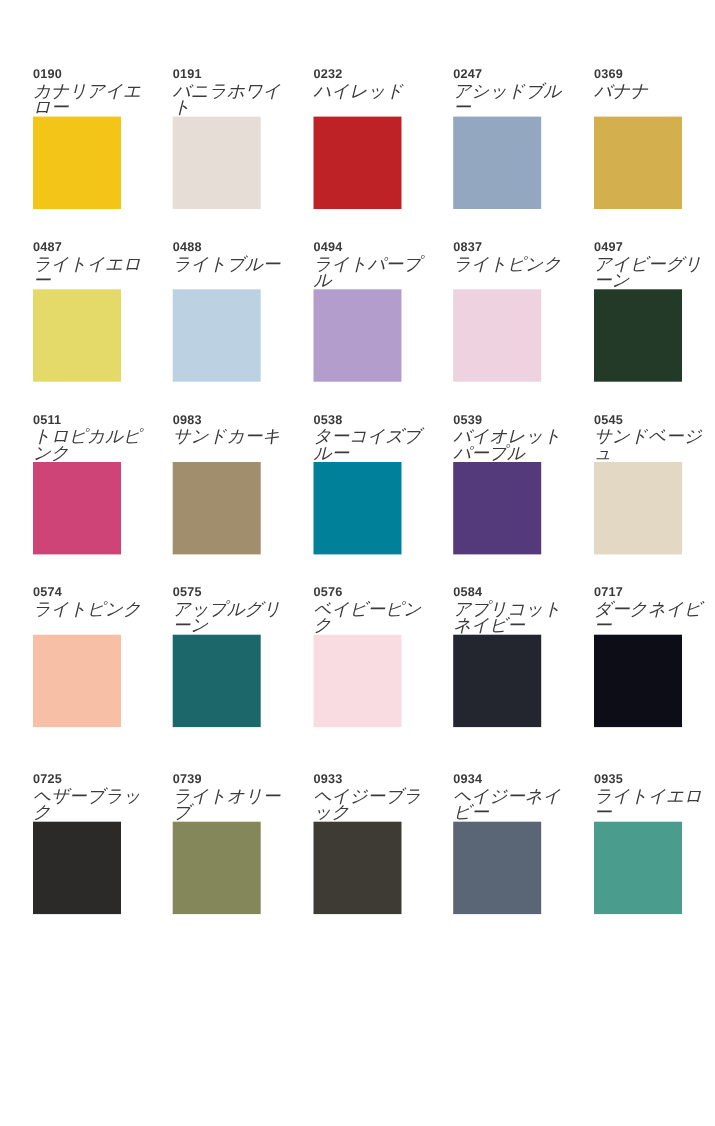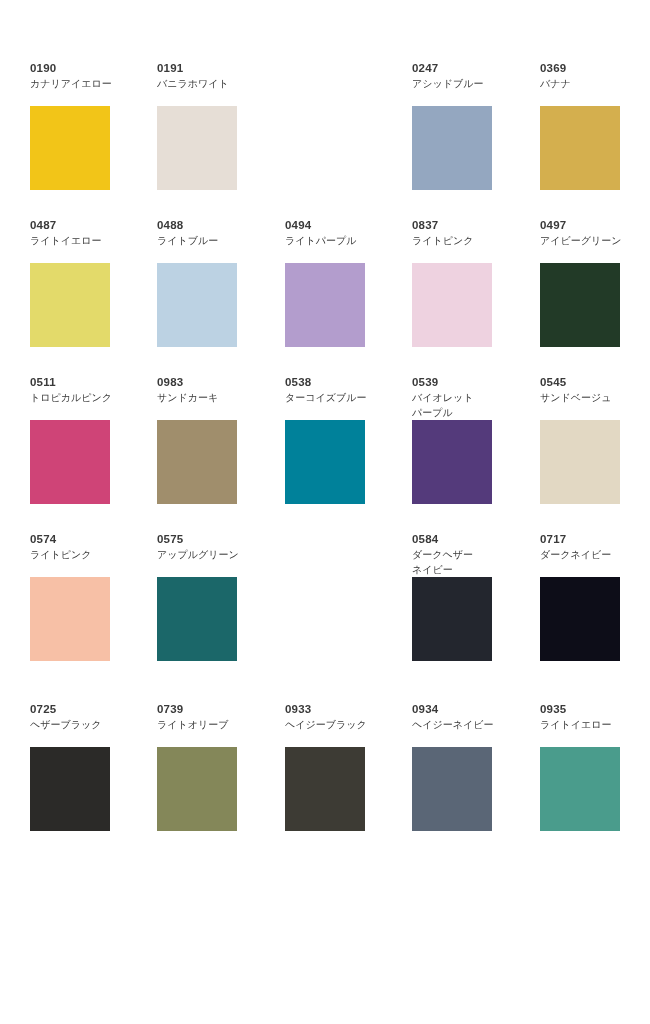--- a/index.html
+++ b/index.html
@@ -49,26 +49,27 @@
 
   .swatch-code {
     font-size: 11.5px;
     font-weight: bold;
     letter-spacing: 0.2px;
     line-height: 14px;
     color: #3a3a3a;
     white-space: nowrap;
   }
   .swatch-name {
-    font-size: 10px;
+    font-size: 16px;
     font-weight: normal;
     line-height: 15px;
     color: #3a3a3a;
     white-space: pre-line;
     margin-top: 1px;
+    font-style: italic;
   }
   .swatch-chip {
     position: absolute;
     top: 45px;
     left: 0;
     width: 80px;
     height: 84px;
   }
 </style>
 </head>
@@ -80,20 +81,25 @@
     <div class="swatch-cell" data-col="0">
       <div class="swatch-code">0190</div>
       <div class="swatch-name">カナリアイエロー</div>
       <div class="swatch-chip" style="background-color: rgb(242, 197, 24);"></div>
     </div>
     <div class="swatch-cell" data-col="1">
       <div class="swatch-code">0191</div>
       <div class="swatch-name">バニラホワイト</div>
       <div class="swatch-chip" style="background-color: rgb(230, 222, 214);"></div>
     </div>
+    <div class="swatch-cell" data-col="2">
+      <div class="swatch-code">0232</div>
+      <div class="swatch-name">ハイレッド</div>
+      <div class="swatch-chip" style="background-color: rgb(190, 34, 38);"></div>
+    </div>
     <div class="swatch-cell" data-col="3">
       <div class="swatch-code">0247</div>
       <div class="swatch-name">アシッドブルー</div>
       <div class="swatch-chip" style="background-color: rgb(148, 167, 192);"></div>
     </div>
     <div class="swatch-cell" data-col="4">
       <div class="swatch-code">0369</div>
       <div class="swatch-name">バナナ</div>
       <div class="swatch-chip" style="background-color: rgb(212, 175, 78);"></div>
     </div>
@@ -160,23 +166,28 @@
     <div class="swatch-cell" data-col="0">
       <div class="swatch-code">0574</div>
       <div class="swatch-name">ライトピンク</div>
       <div class="swatch-chip" style="background-color: rgb(247, 192, 166);"></div>
     </div>
     <div class="swatch-cell" data-col="1">
       <div class="swatch-code">0575</div>
       <div class="swatch-name">アップルグリーン</div>
       <div class="swatch-chip" style="background-color: rgb(27, 103, 105);"></div>
     </div>
+    <div class="swatch-cell" data-col="2">
+      <div class="swatch-code">0576</div>
+      <div class="swatch-name">ベイビーピンク</div>
+      <div class="swatch-chip" style="background-color: rgb(249, 220, 225);"></div>
+    </div>
     <div class="swatch-cell" data-col="3">
       <div class="swatch-code">0584</div>
-      <div class="swatch-name">ダークヘザー
+      <div class="swatch-name">アプリコット
 ネイビー</div>
       <div class="swatch-chip" style="background-color: rgb(35, 38, 46);"></div>
     </div>
     <div class="swatch-cell" data-col="4">
       <div class="swatch-code">0717</div>
       <div class="swatch-name">ダークネイビー</div>
       <div class="swatch-chip" style="background-color: rgb(13, 13, 24);"></div>
     </div>
   </div>
 

